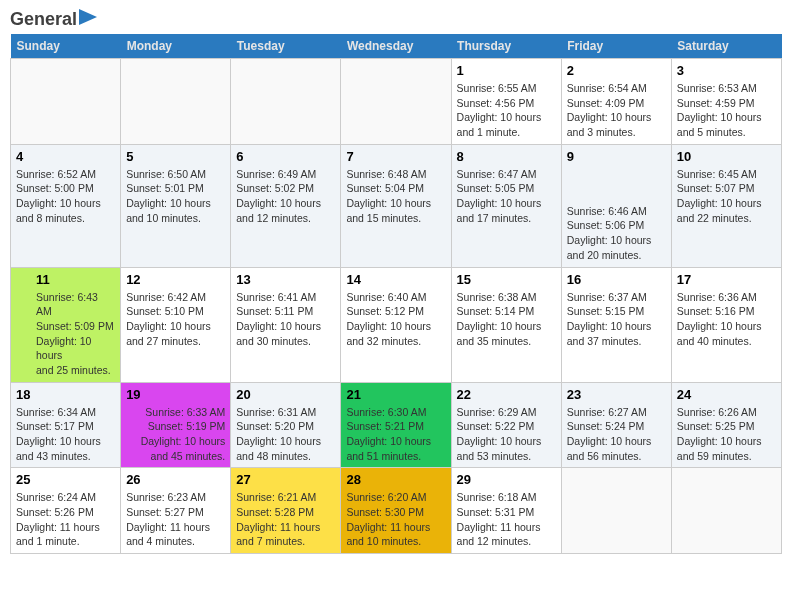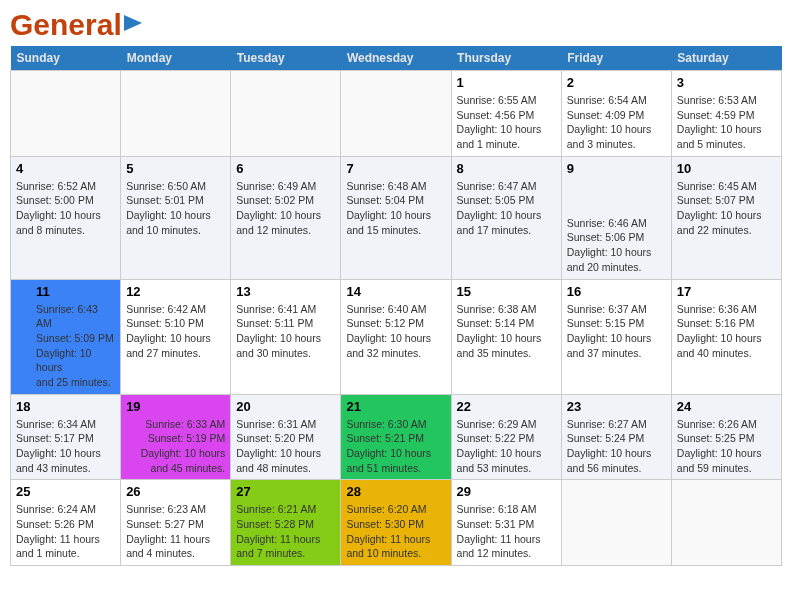--- a/index.html
+++ b/index.html
@@ -69,21 +69,21 @@
     tbody tr:nth-child(odd) td { background: #fff; }
     tbody tr:nth-child(even) td { background: #f4f4f4; }
     .empty-cell { background: #f9f9f9 !important; }
   </style>
 </head>
 <body>
 
 <div class="header">
   <div class="logo">
     <div style="display:flex;align-items:center;">
-      <span style="font-size:30px;font-weight:bold;color:#c2410c;line-height:1;">General</span>
+      <span style="font-size:18px;font-weight:bold;color:#404040;line-height:1;">General</span>
       <svg width="18" height="16" viewBox="0 0 18 16" style="margin-left:2px;margin-top:-4px;">
         <polygon points="0,0 18,8 0,16" fill="#2a7abf"></polygon>
       </svg>
     </div>
     <span style="font-size:22px;font-weight:bold;color:#2a7abf;line-height:1;margin-top:-2px;"></span>
   </div>
   <div class="title-block">
     <div class="main-title"></div>
     <div class="subtitle"></div>
   </div>
@@ -174,21 +174,21 @@
         </td>
         <td style="background: rgb(240, 244, 248);">
           <div class="day-number">10</div>
           <div class="day-info" style="white-space: pre-line;">Sunrise: 6:45 AM
 Sunset: 5:07 PM
 Daylight: 10 hours
 and 22 minutes.</div>
         </td>
       </tr>
       <tr>
-        <td style="background: #3b82f6; padding-left: 25px;">
+        <td style="background: #bef264; padding-left: 25px;">
           <div class="day-number">11</div>
           <div class="day-info" style="white-space: pre-line;">Sunrise: 6:43 AM
 Sunset: 5:09 PM
 Daylight: 10 hours
 and 25 minutes.</div>
         </td>
         <td style="background: rgb(255, 255, 255);">
           <div class="day-number">12</div>
           <div class="day-info" style="white-space: pre-line;">Sunrise: 6:42 AM
 Sunset: 5:10 PM
@@ -290,21 +290,21 @@
 Daylight: 11 hours
 and 1 minute.</div>
         </td>
         <td style="background: rgb(255, 255, 255);">
           <div class="day-number">26</div>
           <div class="day-info" style="white-space: pre-line;">Sunrise: 6:23 AM
 Sunset: 5:27 PM
 Daylight: 11 hours
 and 4 minutes.</div>
         </td>
-        <td style="background: #84cc16;">
+        <td style="background: #fde047;">
           <div class="day-number">27</div>
           <div class="day-info" style="white-space: pre-line;">Sunrise: 6:21 AM
 Sunset: 5:28 PM
 Daylight: 11 hours
 and 7 minutes.</div>
         </td>
         <td style="background: #eab308;">
           <div class="day-number">28</div>
           <div class="day-info" style="white-space: pre-line;">Sunrise: 6:20 AM
 Sunset: 5:30 PM

